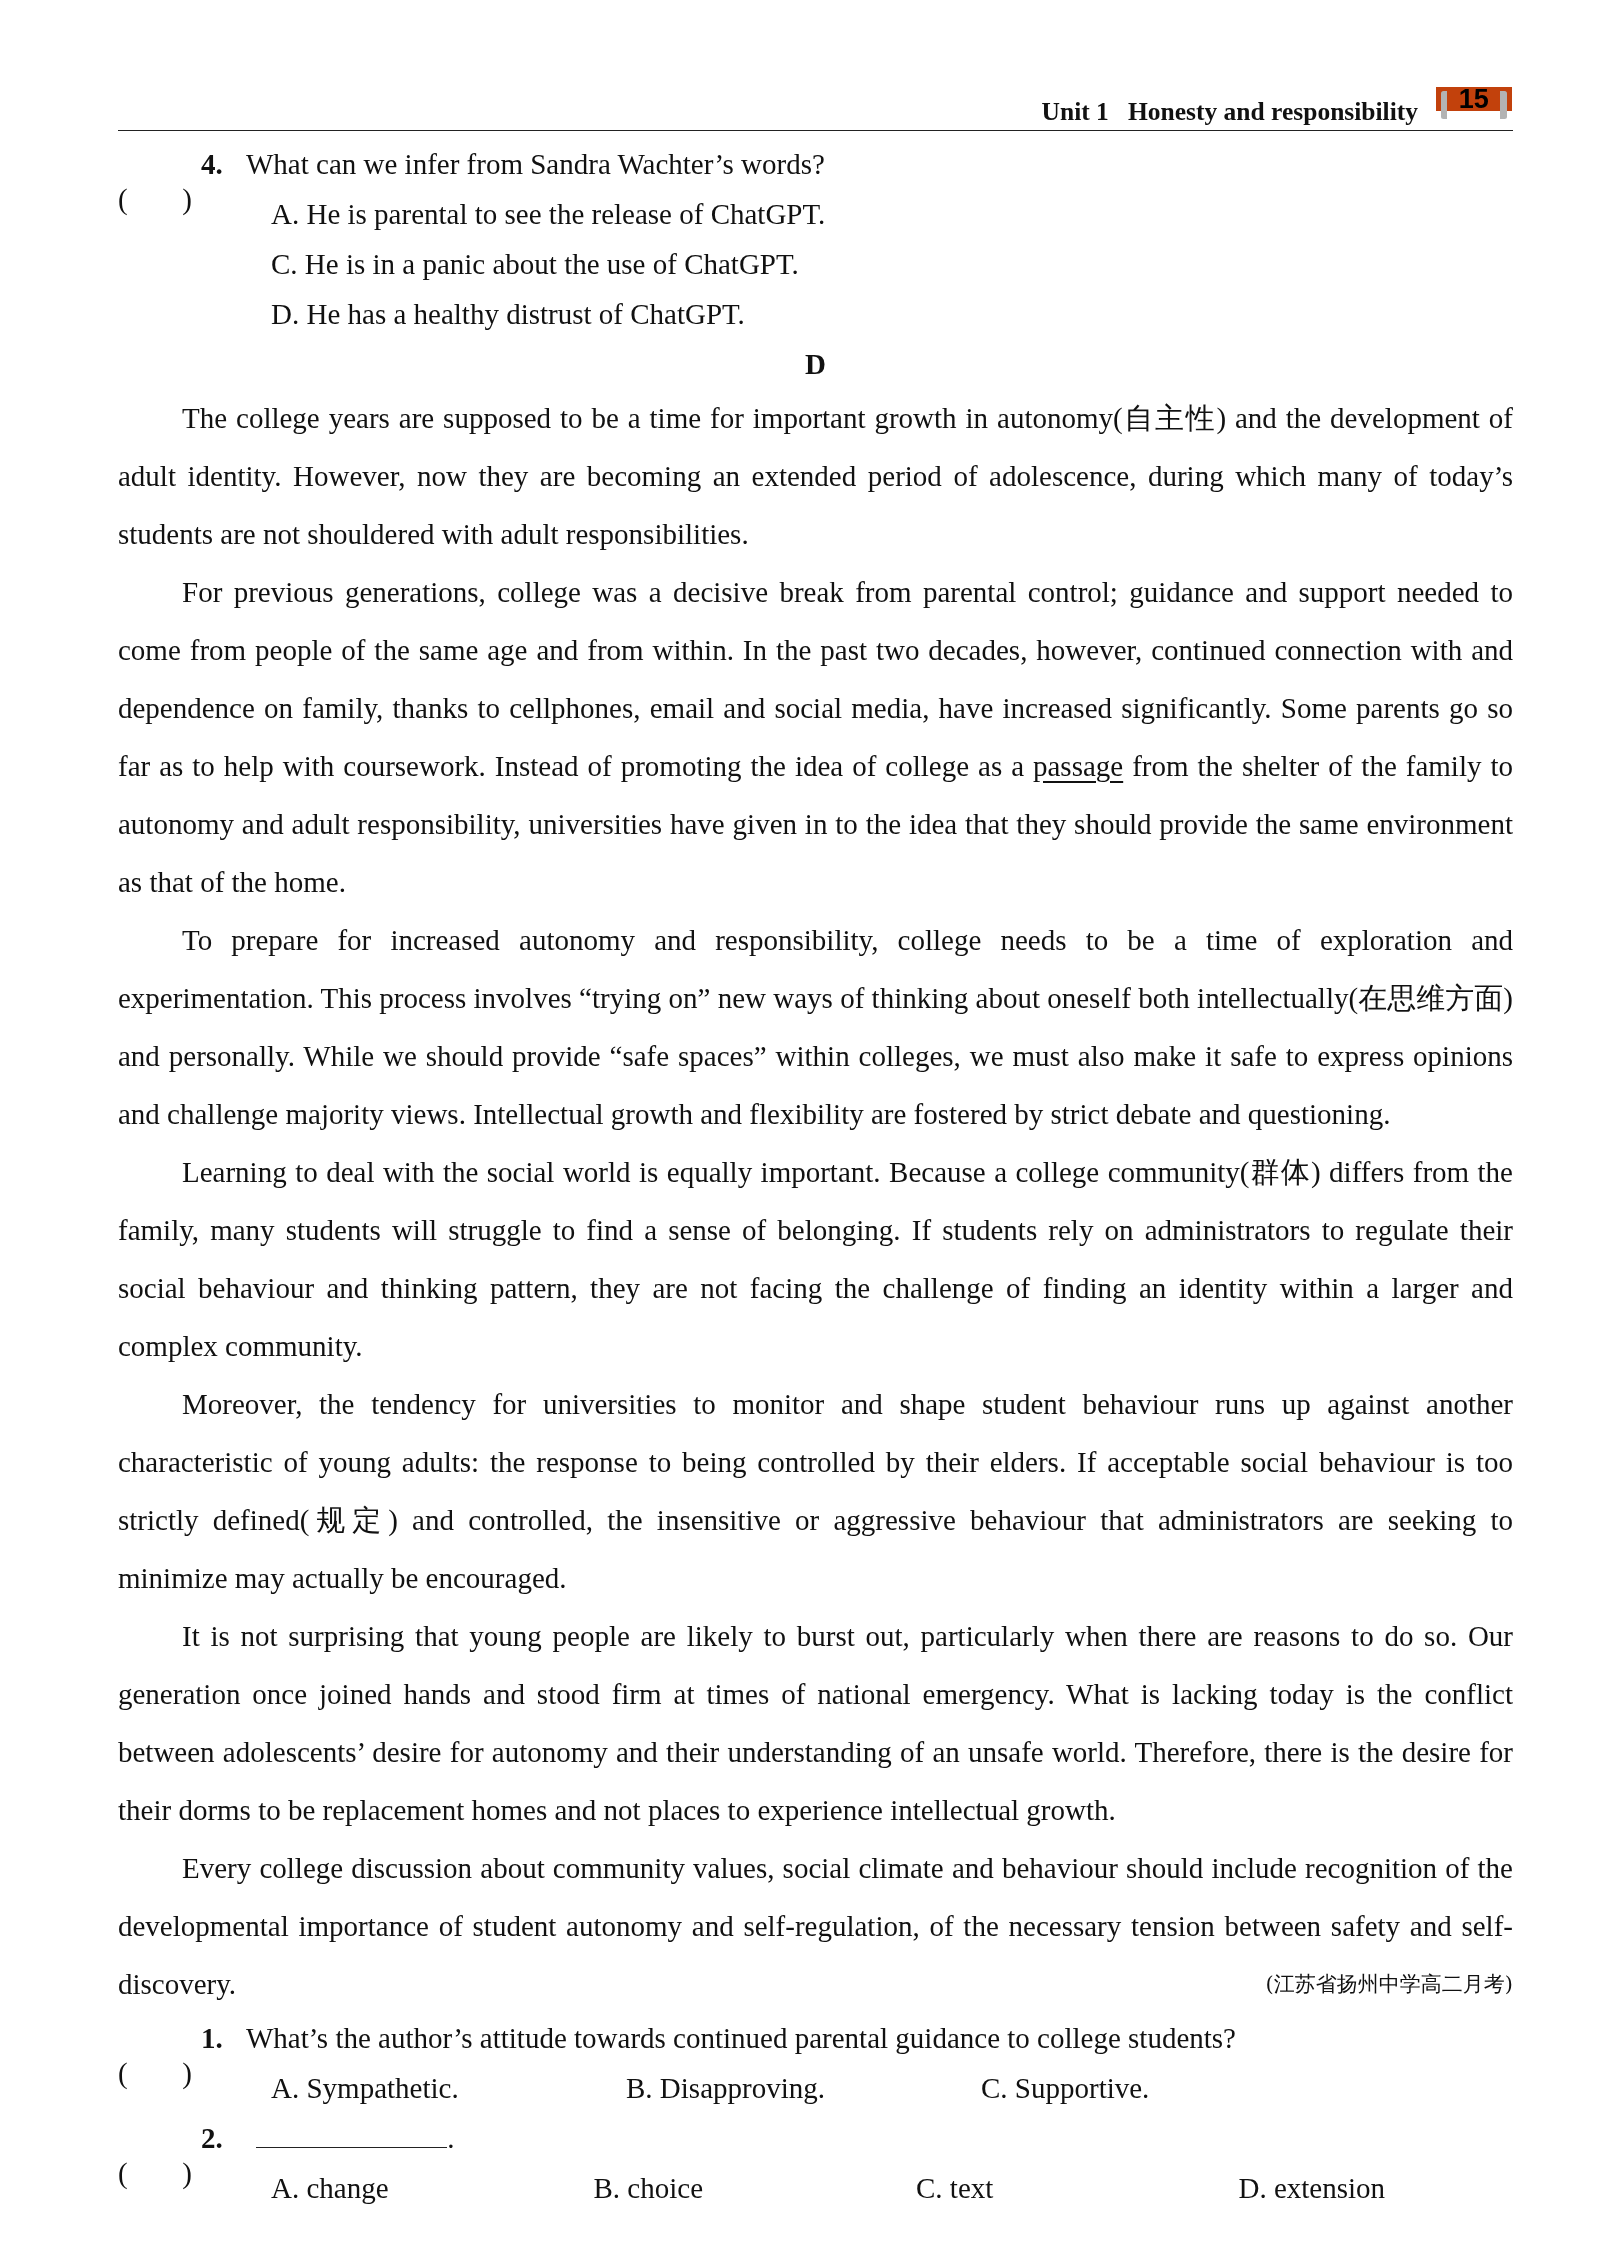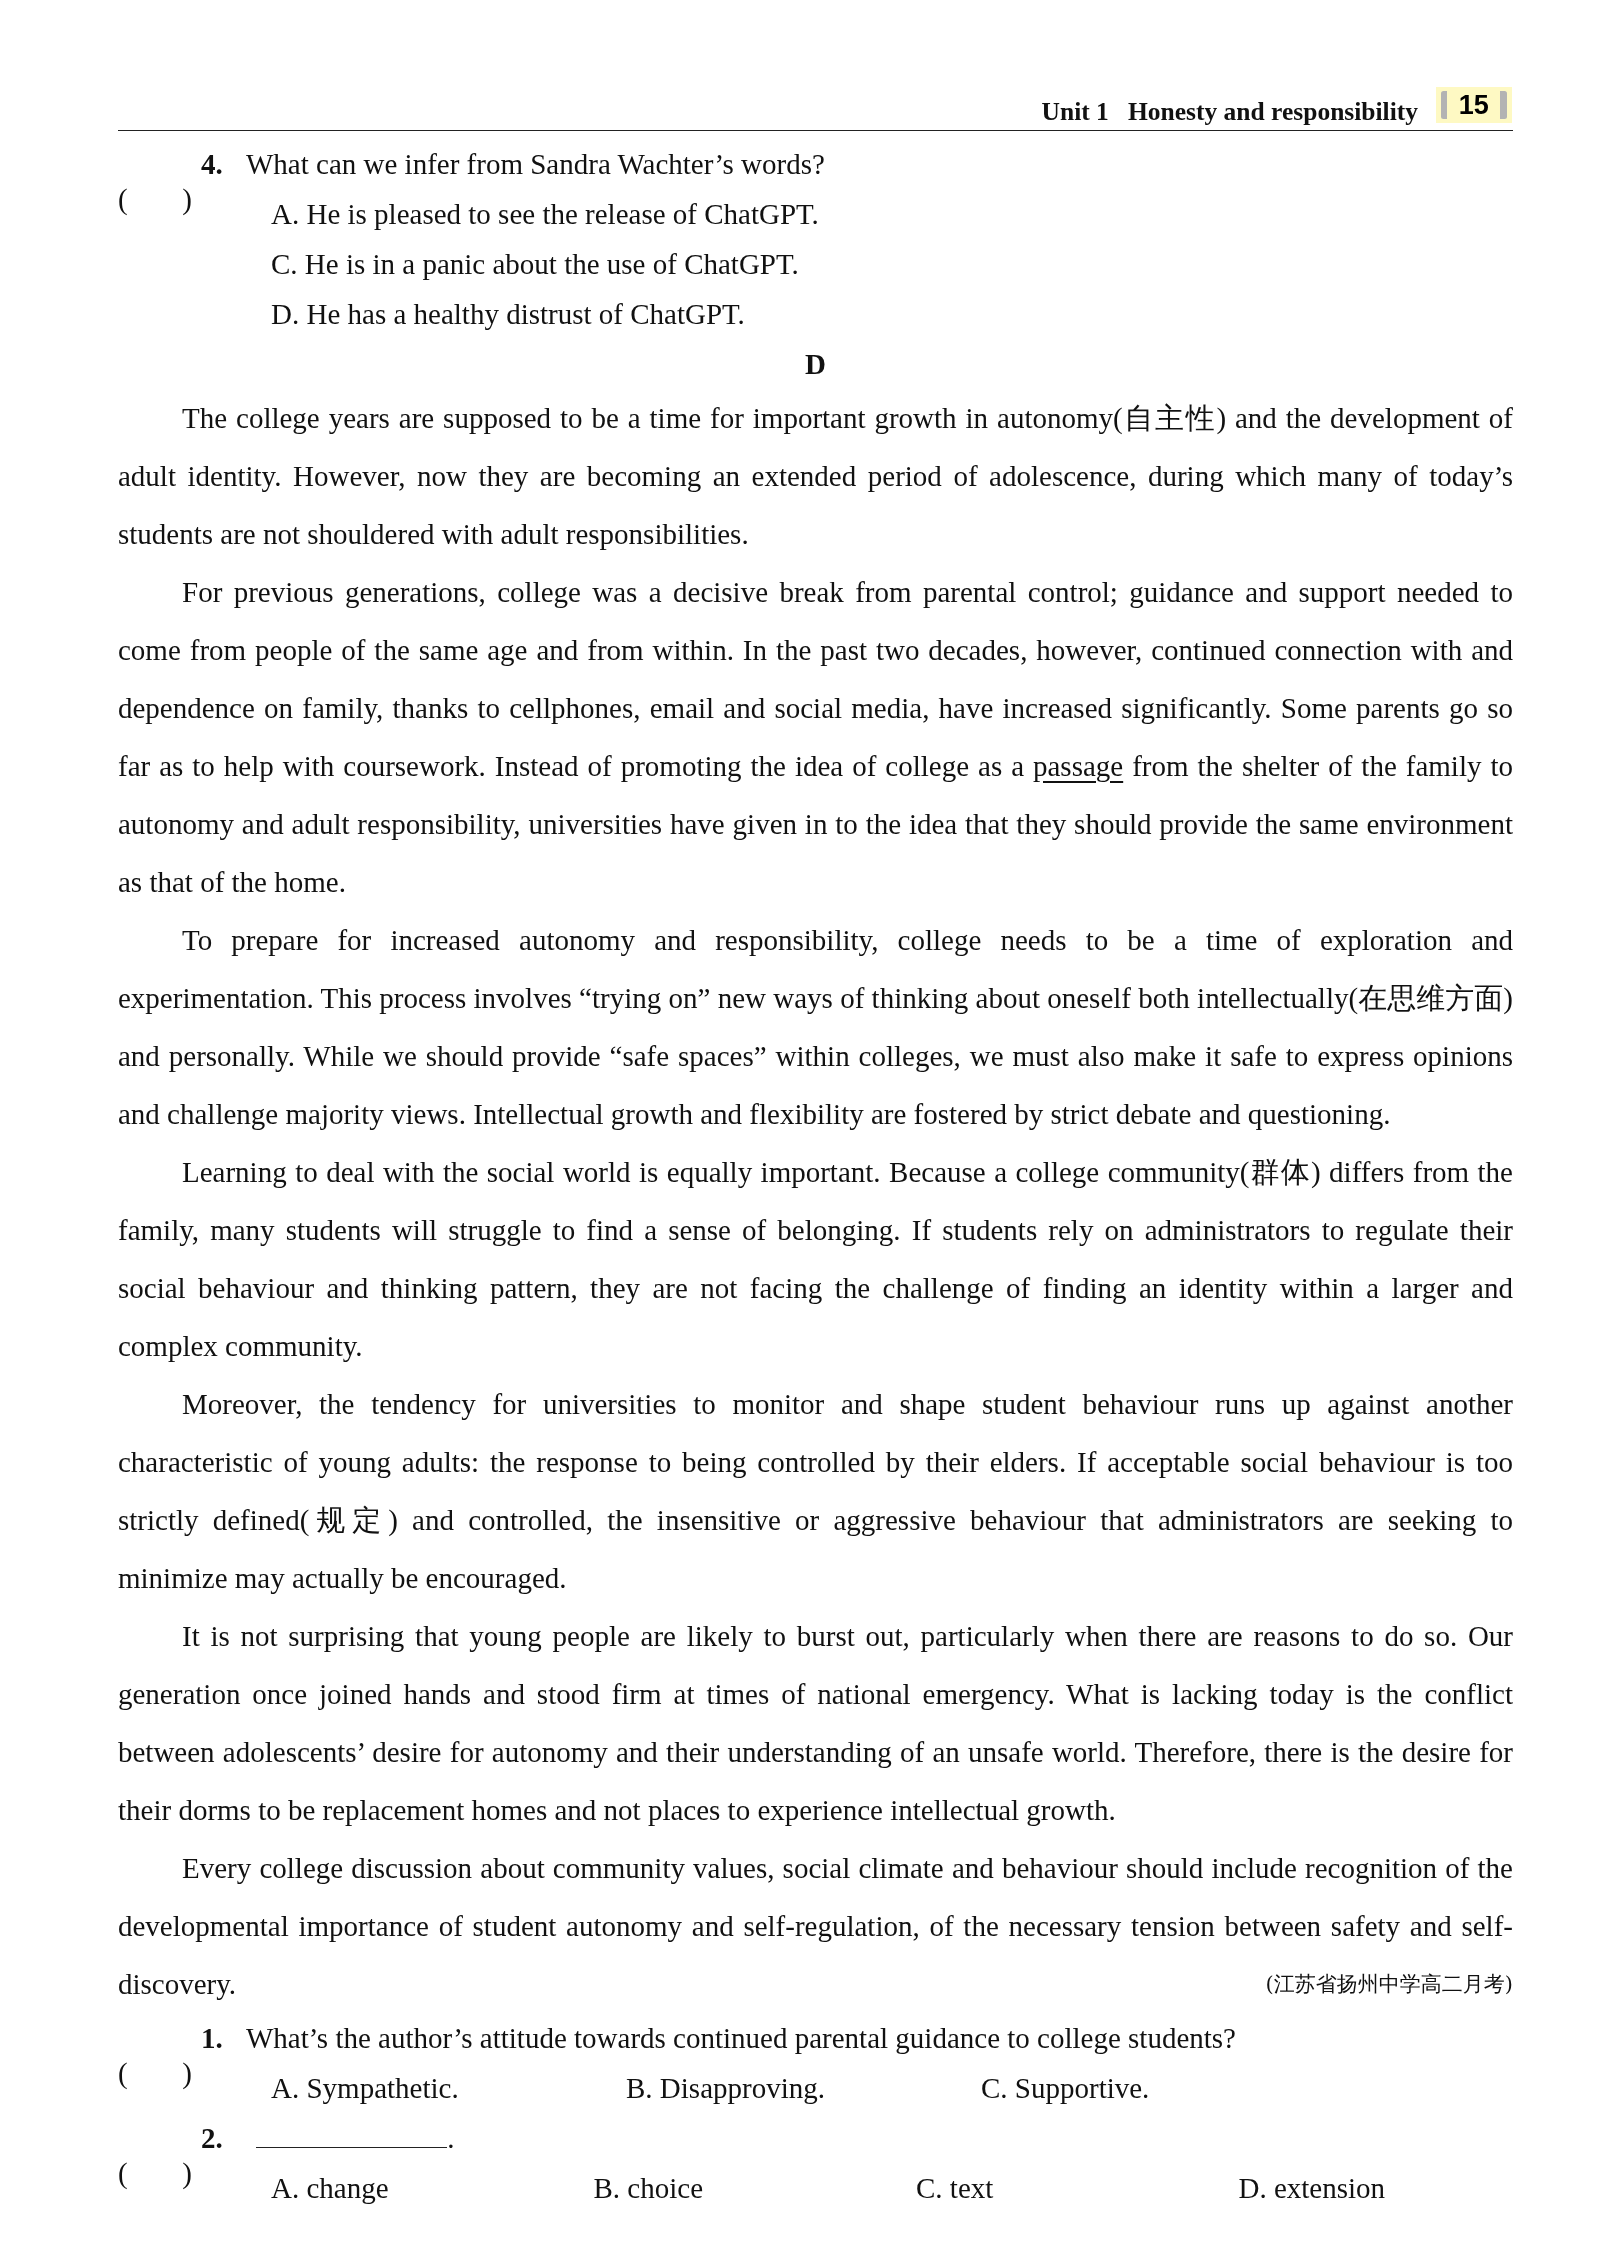--- a/index.html
+++ b/index.html
@@ -11,22 +11,22 @@
   .header {
     position: absolute; left: 118px; top: 87px; width: 1395px; height: 43px;
     border-bottom: 1.9px solid #222;
   }
   .header-title {
     position: absolute; right: 95px; top: 10px;
     font-family: "Liberation Serif", serif; font-weight: bold; font-size: 25.5px;
     letter-spacing: 0px; white-space: pre;
   }
   .page-box {
-    position: absolute; right: 1.3px; top: 0px; width: 76px; height: 36px;
-    background: #fef9c3; display: flex; align-items: center; justify-content: center;
+    position: absolute; right: 1.3px; top: 0px; width: 76px; height: 24px;
+    background: #c2410c; display: flex; align-items: center; justify-content: center;
   }
   .page-box .br { position: absolute; top: 3.8px; width: 6.4px; height: 28px; background: #b3b3b3; }
   .page-box .br.l { left: 5.1px; border-radius: 2.5px 0 0 2.5px; }
   .page-box .br.r { right: 5.1px; border-radius: 0 2.5px 2.5px 0; }
   .page-num { font-family: "Liberation Sans", sans-serif; font-weight: bold; font-size: 27px; color: #000; }
 
   .content { position: absolute; left: 118px; top: 139px; width: 1395px; }
   .line { font-size: 29px; line-height: 50px; height: 50px; white-space: nowrap; }
   .q-line { display: flex; align-items: baseline; }
   .paren { display: inline-block; width: 83px; position: relative; }
@@ -59,21 +59,21 @@
 <div class="content">
 
   <div class="line q-line">
     <span class="paren">
         <span class="po">(</span>
         <span class="pc">)</span>
       </span>
     <span class="qnum">4.</span>
     <span class="q-text">What can we infer from Sandra Wachter’s words?</span>
   </div>
-  <div class="line opt">A. He is pleased to see the release of ChatGPT.</div>
+  <div class="line opt">A. He is parental to see the release of ChatGPT.</div>
   <div class="line opt">C. He is in a panic about the use of ChatGPT.</div>
   <div class="line opt">D. He has a healthy distrust of ChatGPT.</div>
 
   <div class="line section-letter">D</div>
 
   <div class="para">
     <p>The college years are supposed to be a time for important growth in autonomy(自主性) and the development of adult identity. However, now they are becoming an extended period of adolescence, during which many of today’s students are not shouldered with adult responsibilities.</p>
     <p><span>For previous generations, college was a decisive break from parental control; guidance and support needed to come from people of the same age and from within. In the past two decades, however, continued connection with and dependence on family, thanks to cellphones, email and social media, have increased significantly. Some parents go so far as to help with coursework. Instead of promoting the idea of college as a </span><span class="underline">passage</span><span> from the shelter of the family to autonomy and adult responsibility, universities have given in to the idea that they should provide the same environment as that of the home.</span></p>
     <p>To prepare for increased autonomy and responsibility, college needs to be a time of exploration and experimentation. This process involves “trying on” new ways of thinking about oneself both intellectually(在思维方面) and personally. While we should provide “safe spaces” within colleges, we must also make it safe to express opinions and challenge majority views. Intellectual growth and flexibility are fostered by strict debate and questioning.</p>
     <p>Learning to deal with the social world is equally important. Because a college community(群体) differs from the family, many students will struggle to find a sense of belonging. If students rely on administrators to regulate their social behaviour and thinking pattern, they are not facing the challenge of finding an identity within a larger and complex community.</p>

